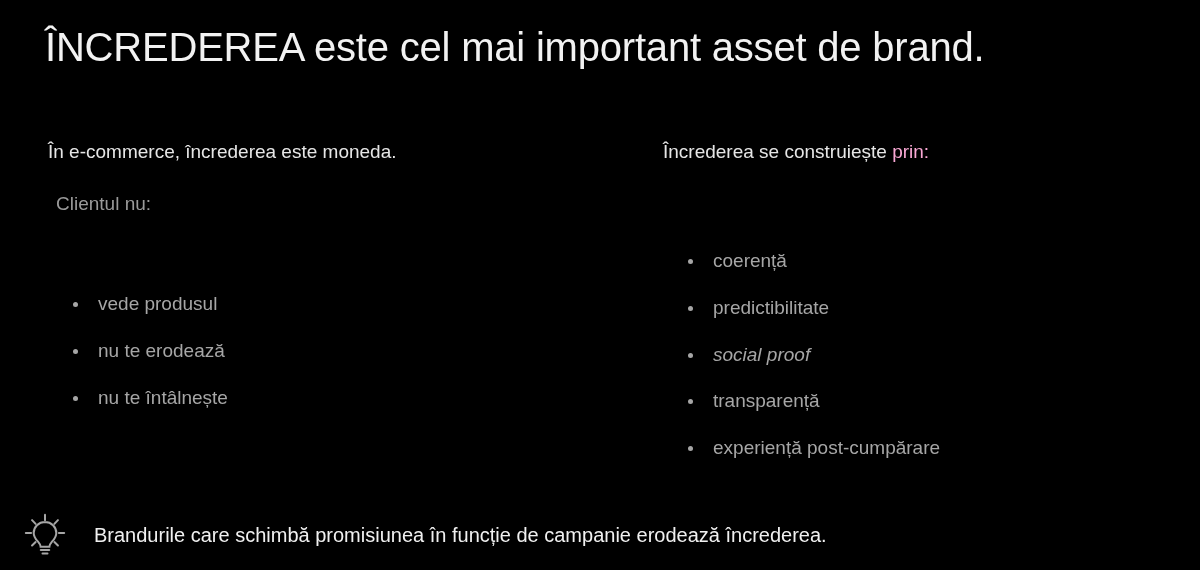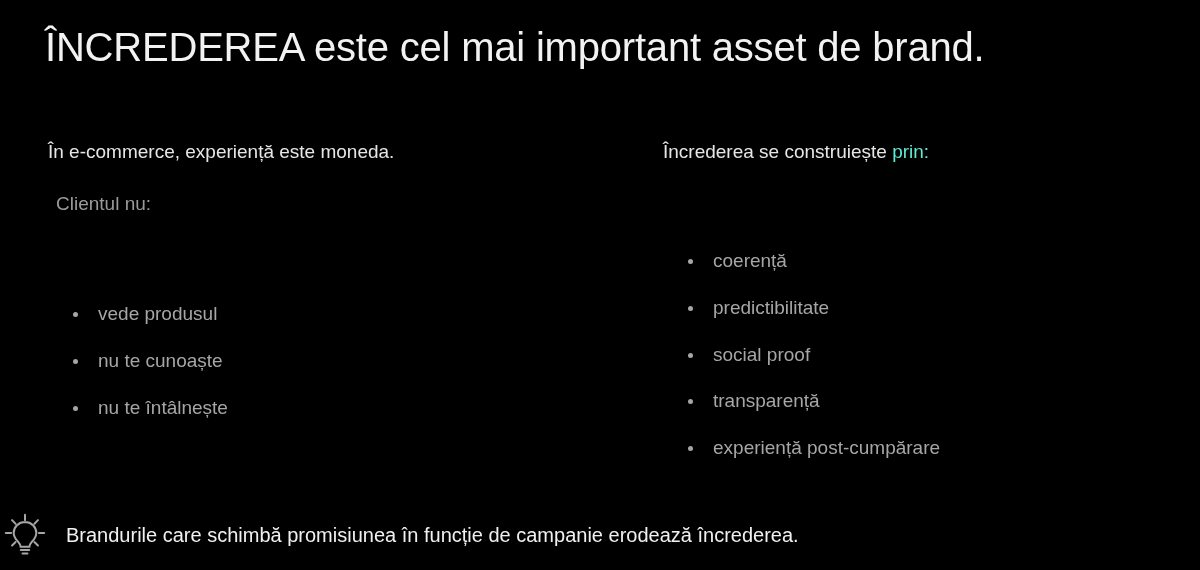--- a/index.html
+++ b/index.html
@@ -39,21 +39,21 @@
   .col-left  { left: 48px;  width: 560px; }
   .col-right { left: 663px; width: 520px; }
 
   .lead {
     font-size: 19px;
     line-height: 1.25;
     color: #e6e6e6;
     margin: 0 0 0 0;
     white-space: nowrap;
   }
-  .lead .muted { color: #5eead4; }
+  .lead .muted { color: #f9a8d4; }
 
   .sub {
     font-size: 19px;
     line-height: 1.25;
     color: #9a9a9a;
     margin: 28px 0 0 8px;
     white-space: nowrap;
   }
 
   
@@ -74,33 +74,33 @@
     content: "";
     position: absolute;
     left: 9px;
     top: 9px;
     width: 5px;
     height: 5px;
     border-radius: 50%;
     background: #a6a6a6;
   }
   ul.bullets li + li { margin-top: 24px; }
-  ul.bullets li.italic { }
+  ul.bullets li.italic { font-style: italic; }
 
-  .list-left  { position: absolute; left: 48px;  top: 287px; }
+  .list-left  { position: absolute; left: 48px;  top: 277px; }
   .list-right { position: absolute; left: 663px; top: 234px; }
 
   
   .footer {
     position: absolute;
-    left: 2px;
+    left: 22px;
     bottom: 12px;
     display: flex;
     align-items: center;
-    gap: 18px;
+    gap: 26px;
   }
   .bulb-icon {
     width: 46px;
     height: 46px;
     flex: 0 0 46px;
     display: block;
   }
   .footer-text {
     font-size: 20px;
     line-height: 1.2;
@@ -109,27 +109,27 @@
   }
 </style>
 </head>
 <body>
 
 <div class="slide">
 
   <div class="slide-title">ÎNCREDEREA este cel mai important asset de brand.</div>
 
   <div class="col col-left">
-    <p class="lead">În e-commerce, experiență este moneda.</p>
+    <p class="lead">În e-commerce, încrederea este moneda.</p>
     <p class="sub">Clientul nu:</p>
   </div>
 
   <ul class="bullets list-left">
     <li>vede produsul</li>
-    <li>nu te cunoaște</li>
+    <li>nu te erodează</li>
     <li>nu te întâlnește</li>
   </ul>
 
   <div class="col col-right">
     <p class="lead"><span>Încrederea se construiește</span><span class="muted"> prin:</span></p>
   </div>
 
   <ul class="bullets list-right">
     <li>coerență</li>
     <li>predictibilitate</li>

